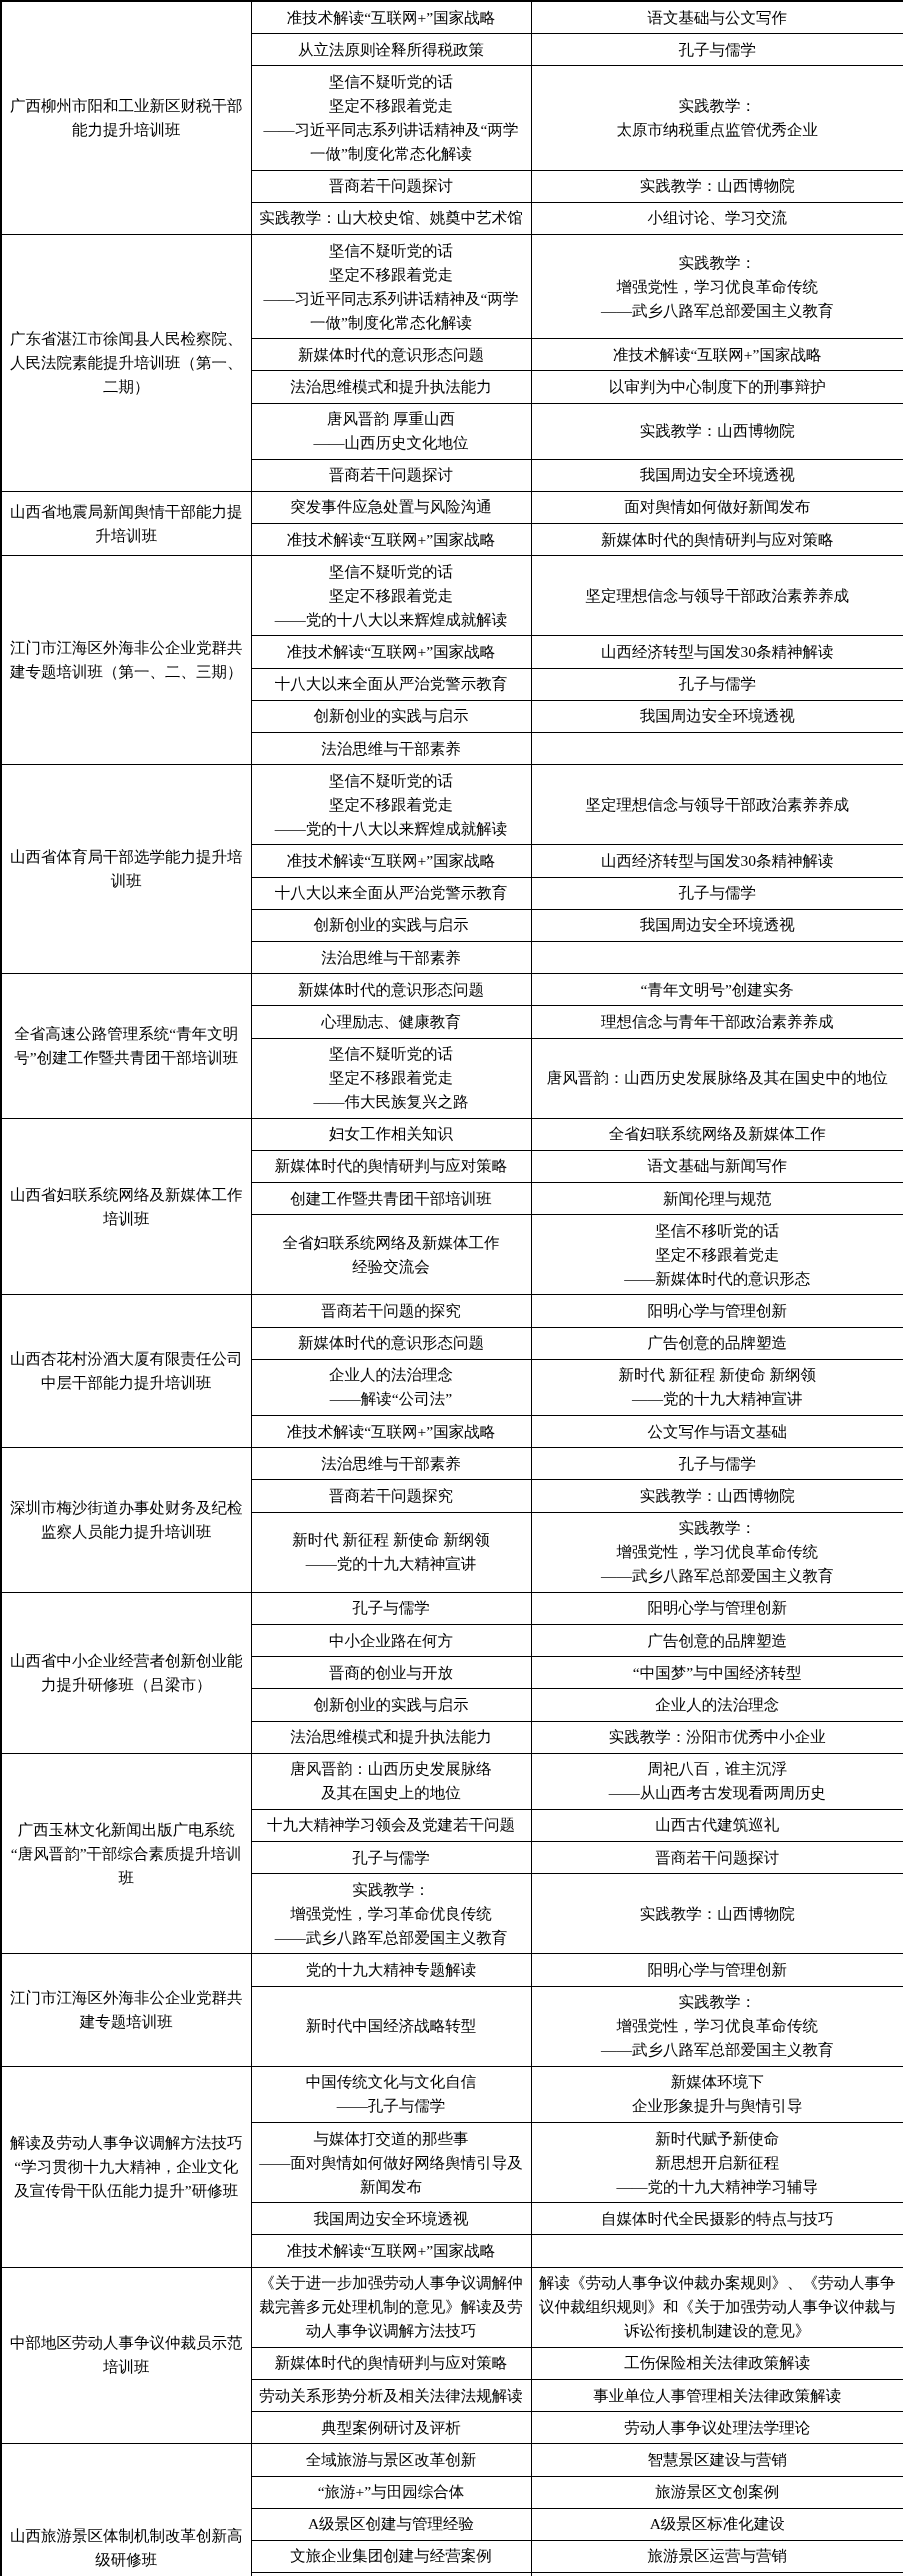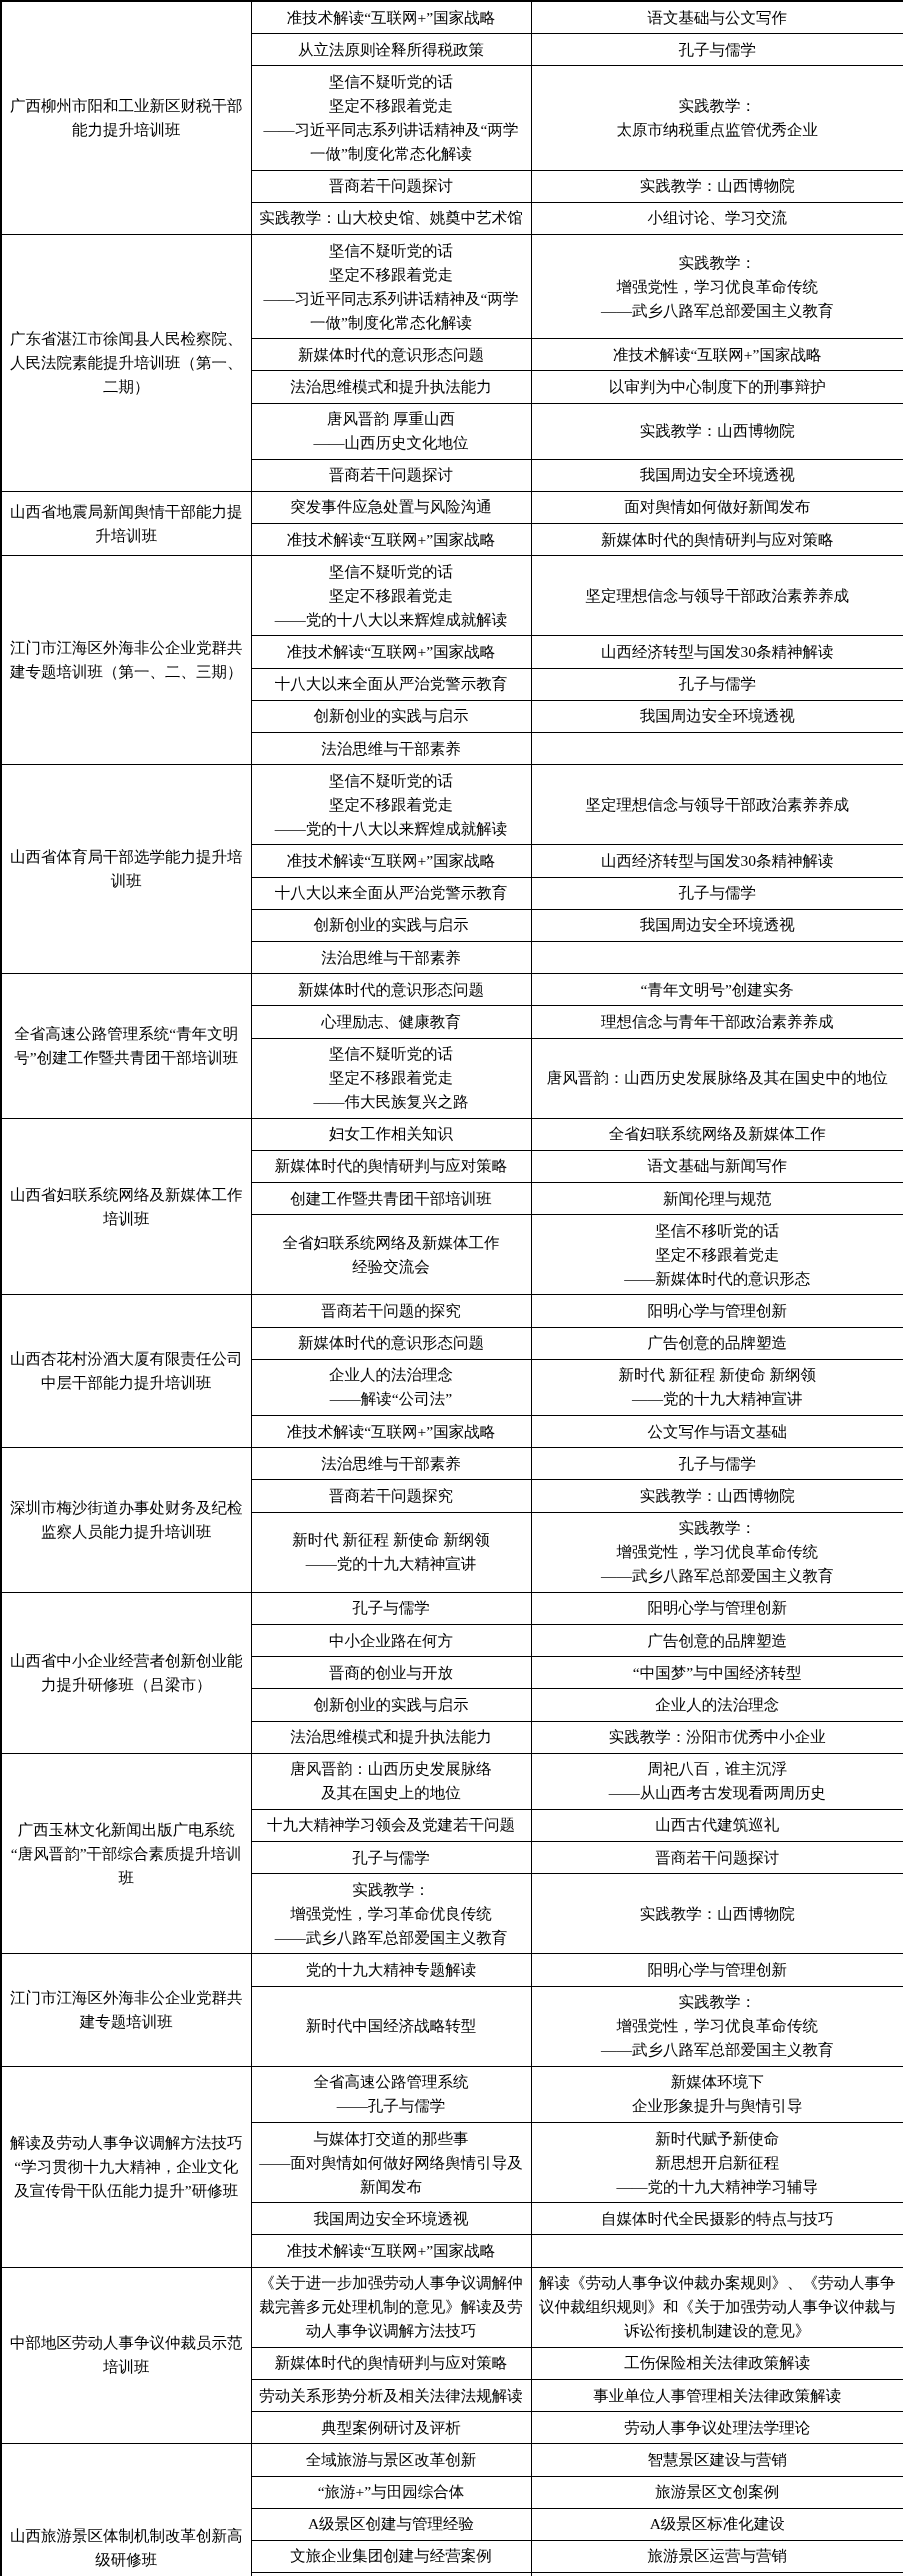--- a/index.html
+++ b/index.html
@@ -262,21 +262,21 @@
           <td class="c3">阳明心学与管理创新</td>
         </tr>
         <tr>
           <td class="c2">新时代中国经济战略转型</td>
           <td class="c3">实践教学：
 增强党性，学习优良革命传统
 ——武乡八路军总部爱国主义教育</td>
         </tr>
         <tr class="group-start">
           <td rowspan="4" class="c1">解读及劳动人事争议调解方法技巧“学习贯彻十九大精神，企业文化及宣传骨干队伍能力提升”研修班</td>
-          <td class="c2">全省高速公路管理系统
+          <td class="c2">中国传统文化与文化自信
 ——孔子与儒学</td>
           <td class="c3">新媒体环境下
 企业形象提升与舆情引导</td>
         </tr>
         <tr>
           <td class="c2">与媒体打交道的那些事
 ——面对舆情如何做好网络舆情引导及新闻发布</td>
           <td class="c3">新时代赋予新使命
 新思想开启新征程
 ——党的十九大精神学习辅导</td>

